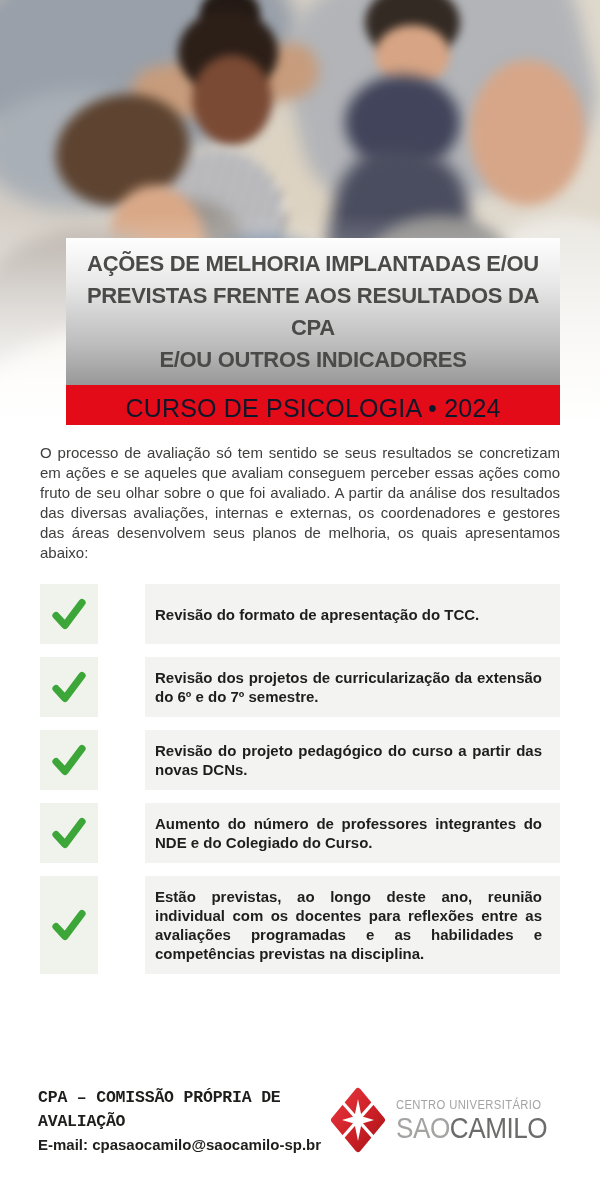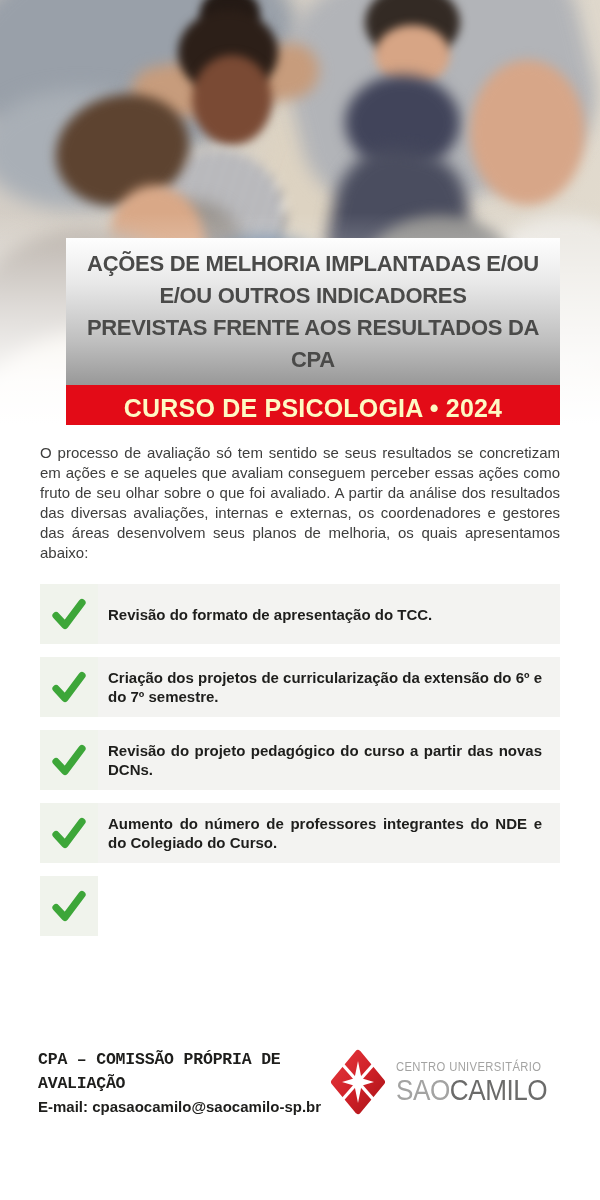--- a/index.html
+++ b/index.html
@@ -48,34 +48,34 @@
   .banner-wrap{position:absolute;left:40px;right:40px;top:238px;padding-left:26px;}
   .title-box{
     background:linear-gradient(180deg,#fefefe 0%,#e9e9e9 30%,#bdbdbd 72%,#989898 100%);
     text-align:center;padding:10px 0 9px;
   }
   .title-box .tl{
     font-weight:bold;font-size:22px;line-height:32px;
     color:var(--title_gray,#4a4a49);letter-spacing:-.3px;
   }
   .course-band{
-    background:var(--accent_red,#e30b17);color:#fef9c3;
+    background:var(--accent_red,#e30b17);color:#0f172a;
     height:46px;line-height:46px;text-align:center;
-    font-weight:bold;font-size:25px;letter-spacing:.2px;
+    font-weight:normal;font-size:25px;letter-spacing:.2px;
   }
 
   
   .intro{
     margin:18px 40px 0;color:#3e3e3d;
     font-size:15px;line-height:20px;text-align:justify;
   }
 
   
   .checklist{margin:21px 40px 0;display:flex;flex-direction:column;gap:13px;}
-  .row{display:flex;align-items:flex-start;min-height:60px;}
+  .row{display:flex;align-items:flex-start;min-height:60px;gap:47px;}
   .check-cell{
     width:58px;align-self:stretch;flex:0 0 58px;
     background:#f0f3ec;display:flex;align-items:center;justify-content:center;
     color:var(--check_green,#3da639);
   }
   .row-text{
     flex:1;align-self:stretch;background:#f3f3f1;
     display:flex;align-items:center;
     padding:11px 18px 11px 10px;
     font-weight:bold;font-size:15px;line-height:19px;color:#1e1e1c;text-align:justify;
@@ -118,22 +118,22 @@
     <div class="blob b-face-l"></div>
     <div class="blob b-blazer-l"></div>
     <div class="blob b-jeans"></div>
     <div class="blob b-grayhair"></div>
     <div class="blob b-cream"></div>
     <div class="hero-fade"></div>
 
     <div class="banner-wrap">
       <div class="title-box">
         <div class="tl">AÇÕES DE MELHORIA IMPLANTADAS E/OU</div>
+        <div class="tl">PREVISTAS FRENTE AOS RESULTADOS DA CPA</div>
         <div class="tl">E/OU OUTROS INDICADORES</div>
-        <div class="tl">PREVISTAS FRENTE AOS RESULTADOS DA CPA</div>
       </div>
       <div class="course-band">CURSO DE PSICOLOGIA • 2024</div>
     </div>
   </div>
 
   <p class="intro">O processo de avaliação só tem sentido se seus resultados se concretizam em ações e se aqueles que avaliam conseguem perceber essas ações como fruto de seu olhar sobre o que foi avaliado. A partir da análise dos resultados das diversas avaliações, internas e externas, os coordenadores e gestores das áreas desenvolvem seus planos de melhoria, os quais apresentamos abaixo:</p>
 
   <div class="checklist">
 
     <div class="row">
@@ -147,21 +147,21 @@
         </div>
     </div>
 
     <div class="row">
       <div class="check-cell">
         <svg width="36" height="34" viewBox="0 0 44 42" aria-hidden="true">
           <path d="M6 23 L17 35 L38 7" fill="none" stroke="currentColor" stroke-width="9" stroke-linecap="round" stroke-linejoin="round"></path>
         </svg>
       </div>
       <div class="row-text">
-          <span>Criação dos projetos de curricularização da extensão do 6º e do 7º semestre.</span>
+          <span>Revisão dos projetos de curricularização da extensão do 6º e do 7º semestre.</span>
         </div>
     </div>
 
     <div class="row">
       <div class="check-cell">
         <svg width="36" height="34" viewBox="0 0 44 42" aria-hidden="true">
           <path d="M6 23 L17 35 L38 7" fill="none" stroke="currentColor" stroke-width="9" stroke-linecap="round" stroke-linejoin="round"></path>
         </svg>
       </div>
       <div class="row-text">
@@ -179,20 +179,23 @@
           <span>Aumento do número de professores integrantes do NDE e do Colegiado do Curso.</span>
         </div>
     </div>
 
     <div class="row">
       <div class="check-cell">
         <svg width="36" height="34" viewBox="0 0 44 42" aria-hidden="true">
           <path d="M6 23 L17 35 L38 7" fill="none" stroke="currentColor" stroke-width="9" stroke-linecap="round" stroke-linejoin="round"></path>
         </svg>
       </div>
+      <div class="row-text">
+          <span>Estão previstas, ao longo deste ano, reunião individual com os docentes para reflexões entre as avaliações programadas e as habilidades e competências previstas na disciplina.</span>
+        </div>
     </div>
 
 
   </div>
 
   <div class="footer">
     <div class="footer-text">
       <div class="cpa-line">CPA – COMISSÃO PRÓPRIA DE AVALIAÇÃO</div>
       <div class="email-line">E-mail: cpasaocamilo@saocamilo-sp.br</div>
     </div>

